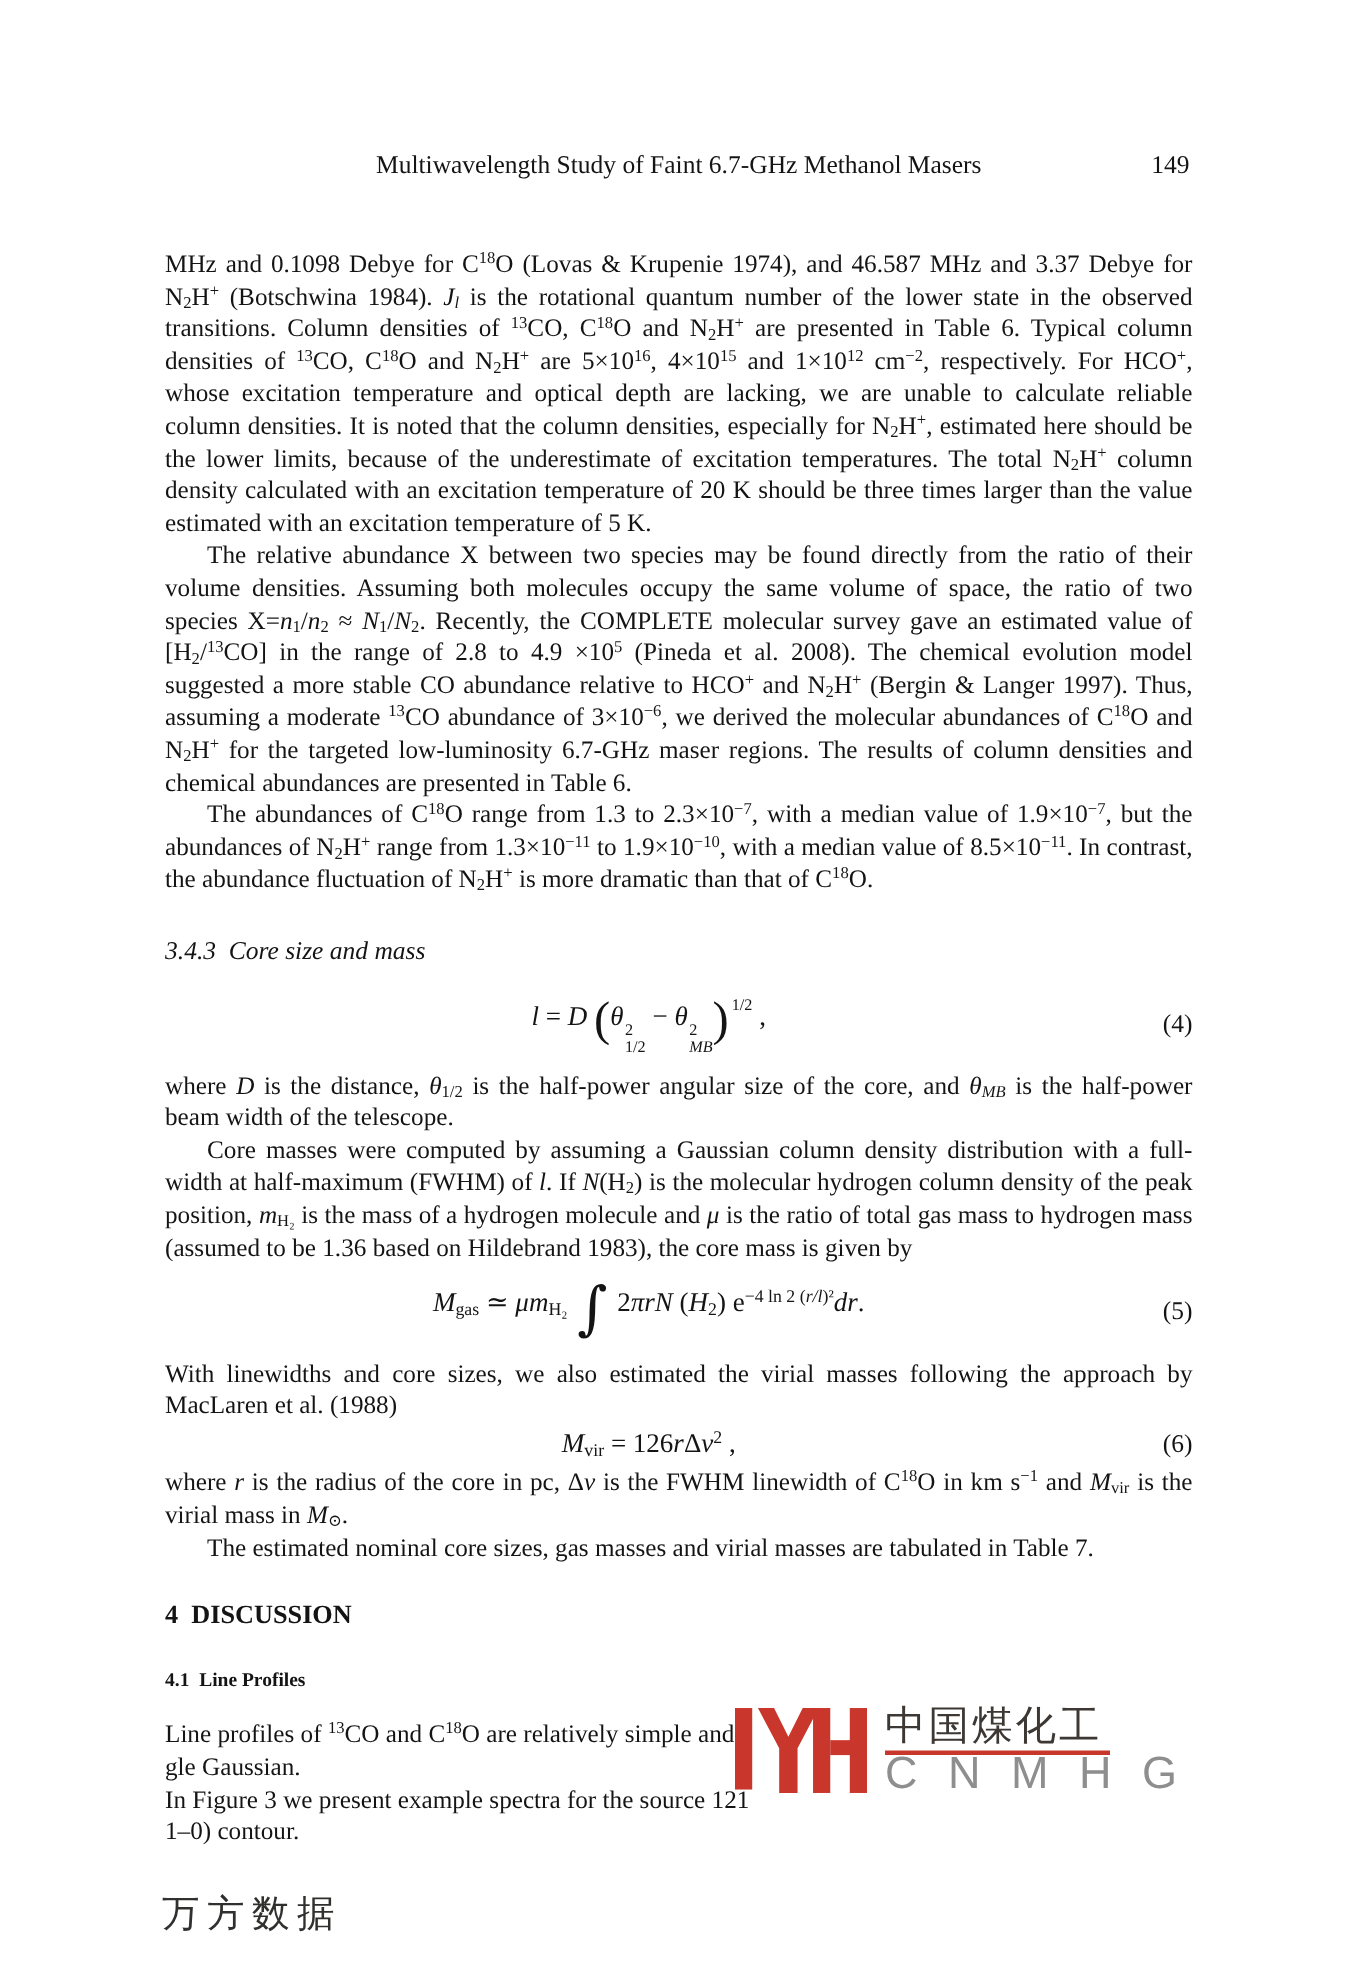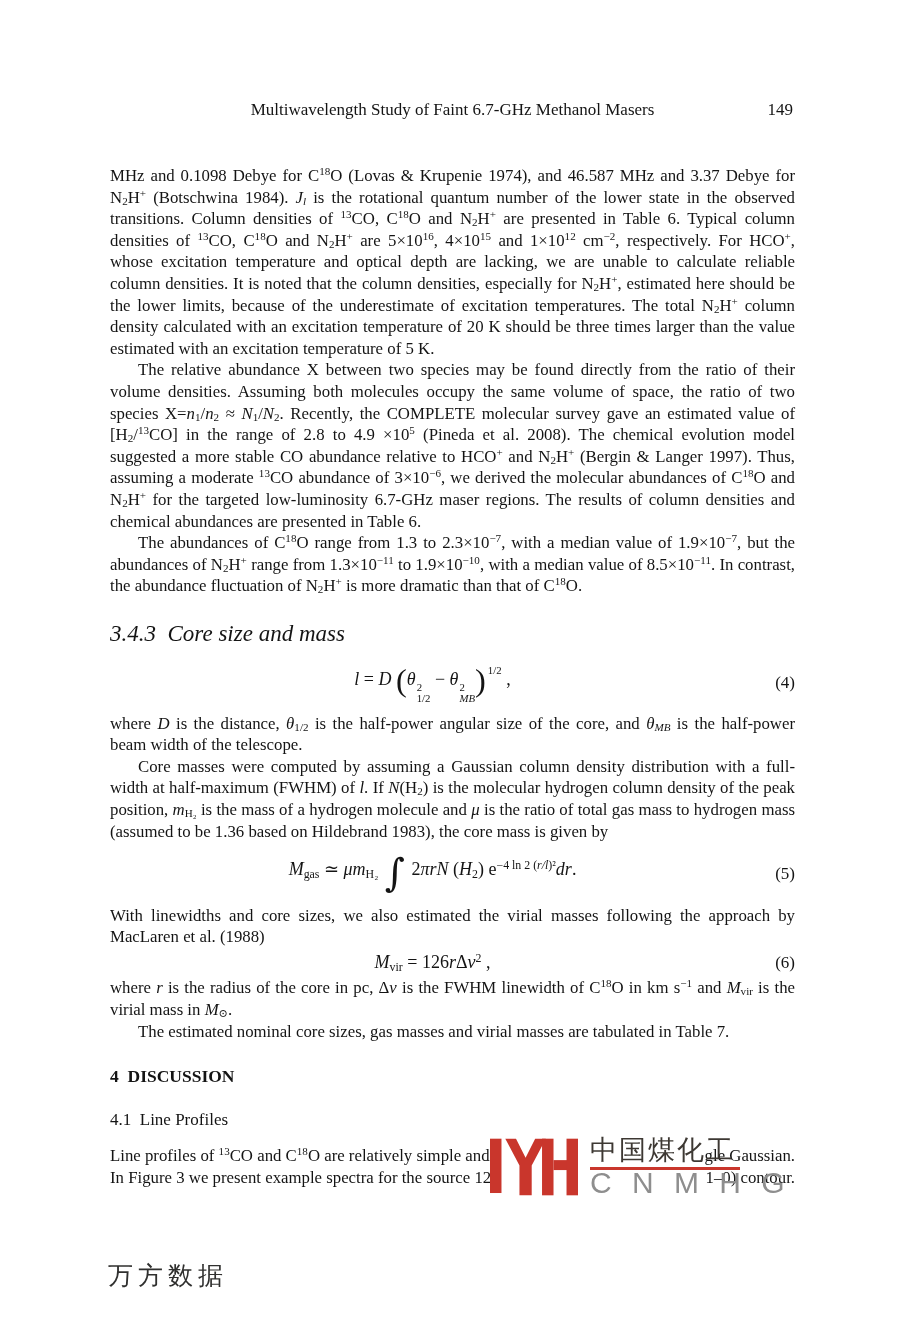--- a/index.html
+++ b/index.html
@@ -10,32 +10,32 @@
   .running-head{position:absolute;top:100px;left:110px;width:685px;text-align:center;font-size:17px;}
   .rh-num{position:absolute;right:2px;top:0;}
   .col{
     position:absolute;top:145px;left:110px;width:685px;
     font-size:16.8px;line-height:21.6px;text-align:justify;margin-top:20px;
   }
   .para{margin:0;}
   .ind{text-indent:28px;}
   sup{font-size:66%;line-height:0;vertical-align:0.5em;}
   sub{font-size:66%;line-height:0;vertical-align:-0.22em;}
-  .subsub{font-style:italic;font-weight:normal;font-size:23px;margin:26px 0 17px 0;white-space:pre-wrap;}
+  .subsub{font-style:italic;font-weight:normal;font-size:17px;margin:26px 0 17px 0;white-space:pre-wrap;}
   .h4{font-weight:bold;font-size:17.5px;margin:24px 0 0 0;white-space:pre-wrap;}
-  .h41{font-weight:normal;font-size:17px;margin:21px 0 15px 0;white-space:pre-wrap;}
+  .h41{font-weight:bold;font-size:13px;margin:21px 0 15px 0;white-space:pre-wrap;}
   .eqrow{display:flex;align-items:center;margin:8px 0;justify-content:flex-end;}
   .eqbody{flex:1;text-align:center;font-size:18px;line-height:1.2;}
   .eqnum{width:40px;text-align:right;font-size:17px;}
   .bp{font-size:180%;vertical-align:-0.2em;}
   .stk{display:inline-flex;flex-direction:column;align-items:flex-start;font-size:60%;line-height:1.05;vertical-align:-0.55em;margin-left:1px;}
   .exp12{font-size:60%;vertical-align:1.05em;margin-left:2px;}
   .int{font-size:215%;vertical-align:-0.28em;font-family:"DejaVu Serif",serif;margin:0 2px;}
   .lastpara{position:relative;margin-top:0;}
-  .lp-line{display:flex;justify-content:space-between;}
+  .lp-line{display:flex;flex-direction:column;}
   
   .watermark{position:absolute;left:380px;top:-10px;display:flex;align-items:flex-start;}
   .wm-logo{width:88px;height:64px;display:block;}
   .wm-right{margin-left:12px;}
   .wm-cn{font-size:27px;color:#3d3833;letter-spacing:2px;line-height:1.15;font-family:"Liberation Sans",sans-serif;}
   .wm-underline{height:3px;background:#c9362c;margin-top:1px;width:150px;}
   .wm-latin{font-size:30px;color:#8e8e8e;letter-spacing:6px;margin-top:2px;font-family:"Liberation Sans",sans-serif;}
   .wanfang{position:absolute;left:108px;top:1259px;font-size:25px;letter-spacing:5px;color:#30302f;font-family:"Liberation Sans","DejaVu Sans",sans-serif;}
 </style>
 </head>

